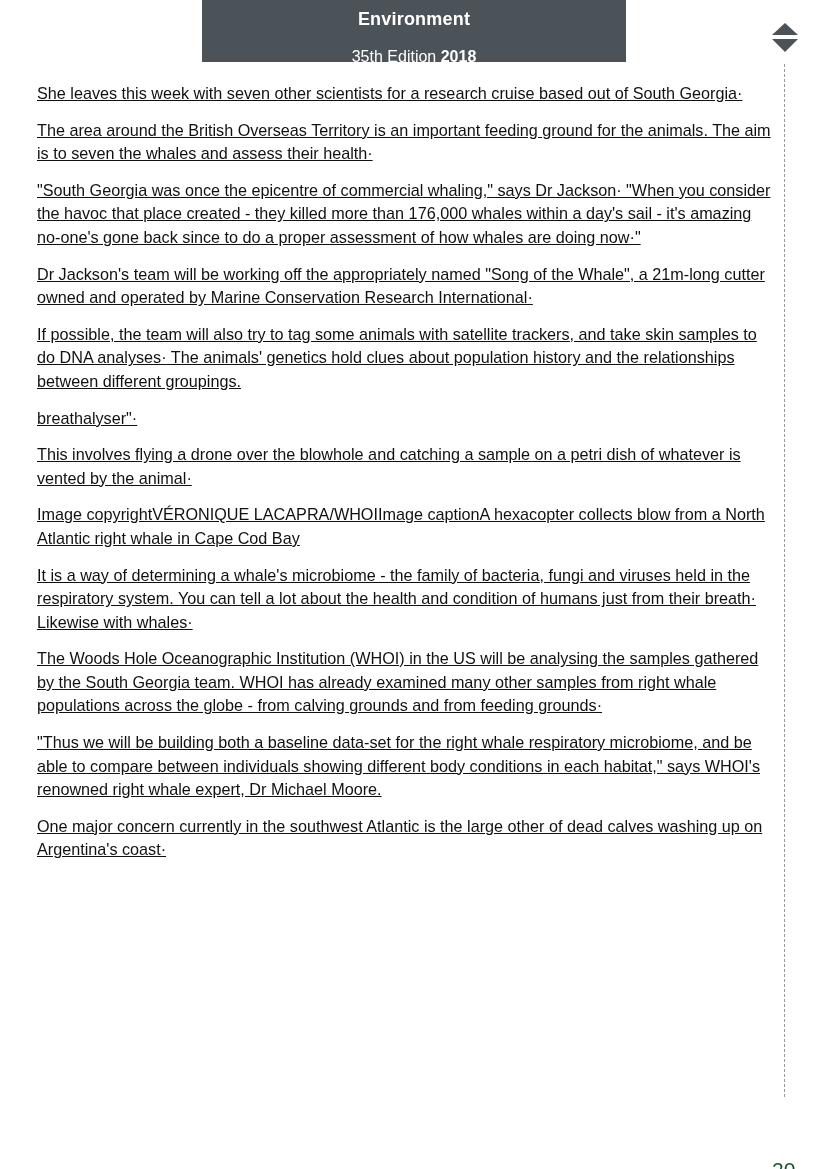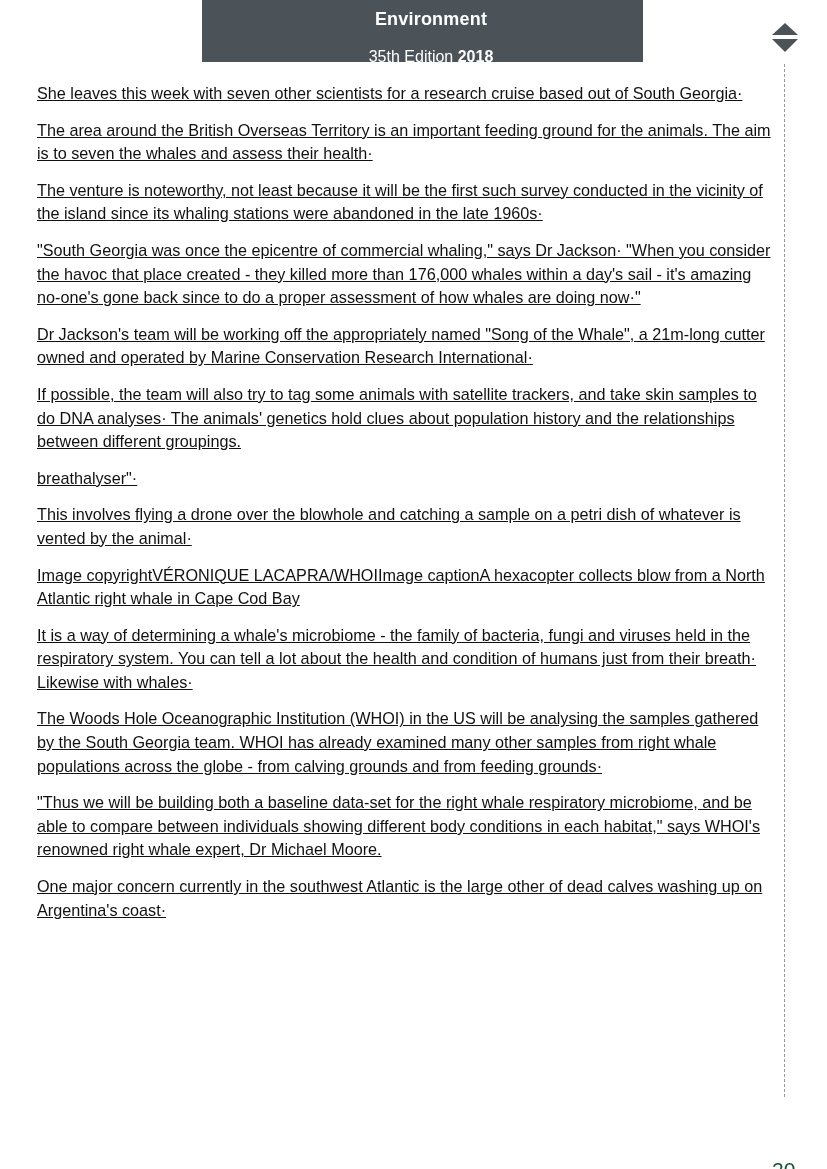--- a/index.html
+++ b/index.html
@@ -17,21 +17,20 @@
     }
     .header-band {
       position: absolute;
       left: 202px;
       top: 0;
       width: 424px;
       height: 62px;
       background: #4b5359;
       color: #ffffff;
       text-align: center;
-      padding-left: 17px;
     }
     .header-title {
       display: block;
       font-weight: bold;
       font-size: 18px;
       line-height: 20px;
       padding-top: 9px;
       letter-spacing: 0.2px;
     }
     .header-edition {
@@ -91,21 +90,20 @@
     <polygon points="14,1 27,13 1,13" fill="#4b5359"></polygon>
     <polygon points="1,17 27,17 14,30" fill="#4b5359"></polygon>
   </svg>
 </div>
 
 <div class="dashed-rule"></div>
 
 <div class="article">
   <p>She leaves this week with seven other scientists for a research cruise based out of South Georgia·</p>
   <p>The area around the British Overseas Territory is an important feeding ground for the animals. The aim is to seven the whales and assess their health·</p>
-  <p>The venture is noteworthy, not least because it will be the first such survey conducted in the vicinity of the island since its whaling stations were abandoned in the late 1960s·</p>
   <p>"South Georgia was once the epicentre of commercial whaling," says Dr Jackson· "When you consider the havoc that place created - they killed more than 176,000 whales within a day's sail - it's amazing no-one's gone back since to do a proper assessment of how whales are doing now·"</p>
   <p>Dr Jackson's team will be working off the appropriately named "Song of the Whale", a 21m-long cutter owned and operated by Marine Conservation Research International·</p>
   <p>If possible, the team will also try to tag some animals with satellite trackers, and take skin samples to do DNA analyses· The animals' genetics hold clues about population history and the relationships between different groupings.</p>
   <p>breathalyser"·</p>
   <p>This involves flying a drone over the blowhole and catching a sample on a petri dish of whatever is vented by the animal·</p>
   <p>Image copyrightVÉRONIQUE LACAPRA/WHOIImage captionA hexacopter collects blow from a North Atlantic right whale in Cape Cod Bay</p>
   <p>It is a way of determining a whale's microbiome - the family of bacteria, fungi and viruses held in the respiratory system. You can tell a lot about the health and condition of humans just from their breath· Likewise with whales·</p>
   <p>The Woods Hole Oceanographic Institution (WHOI) in the US will be analysing the samples gathered by the South Georgia team. WHOI has already examined many other samples from right whale populations across the globe - from calving grounds and from feeding grounds·</p>
   <p>"Thus we will be building both a baseline data-set for the right whale respiratory microbiome, and be able to compare between individuals showing different body conditions in each habitat," says WHOI's renowned right whale expert, Dr Michael Moore.</p>
   <p>One major concern currently in the southwest Atlantic is the large other of dead calves washing up on Argentina's coast·</p>

